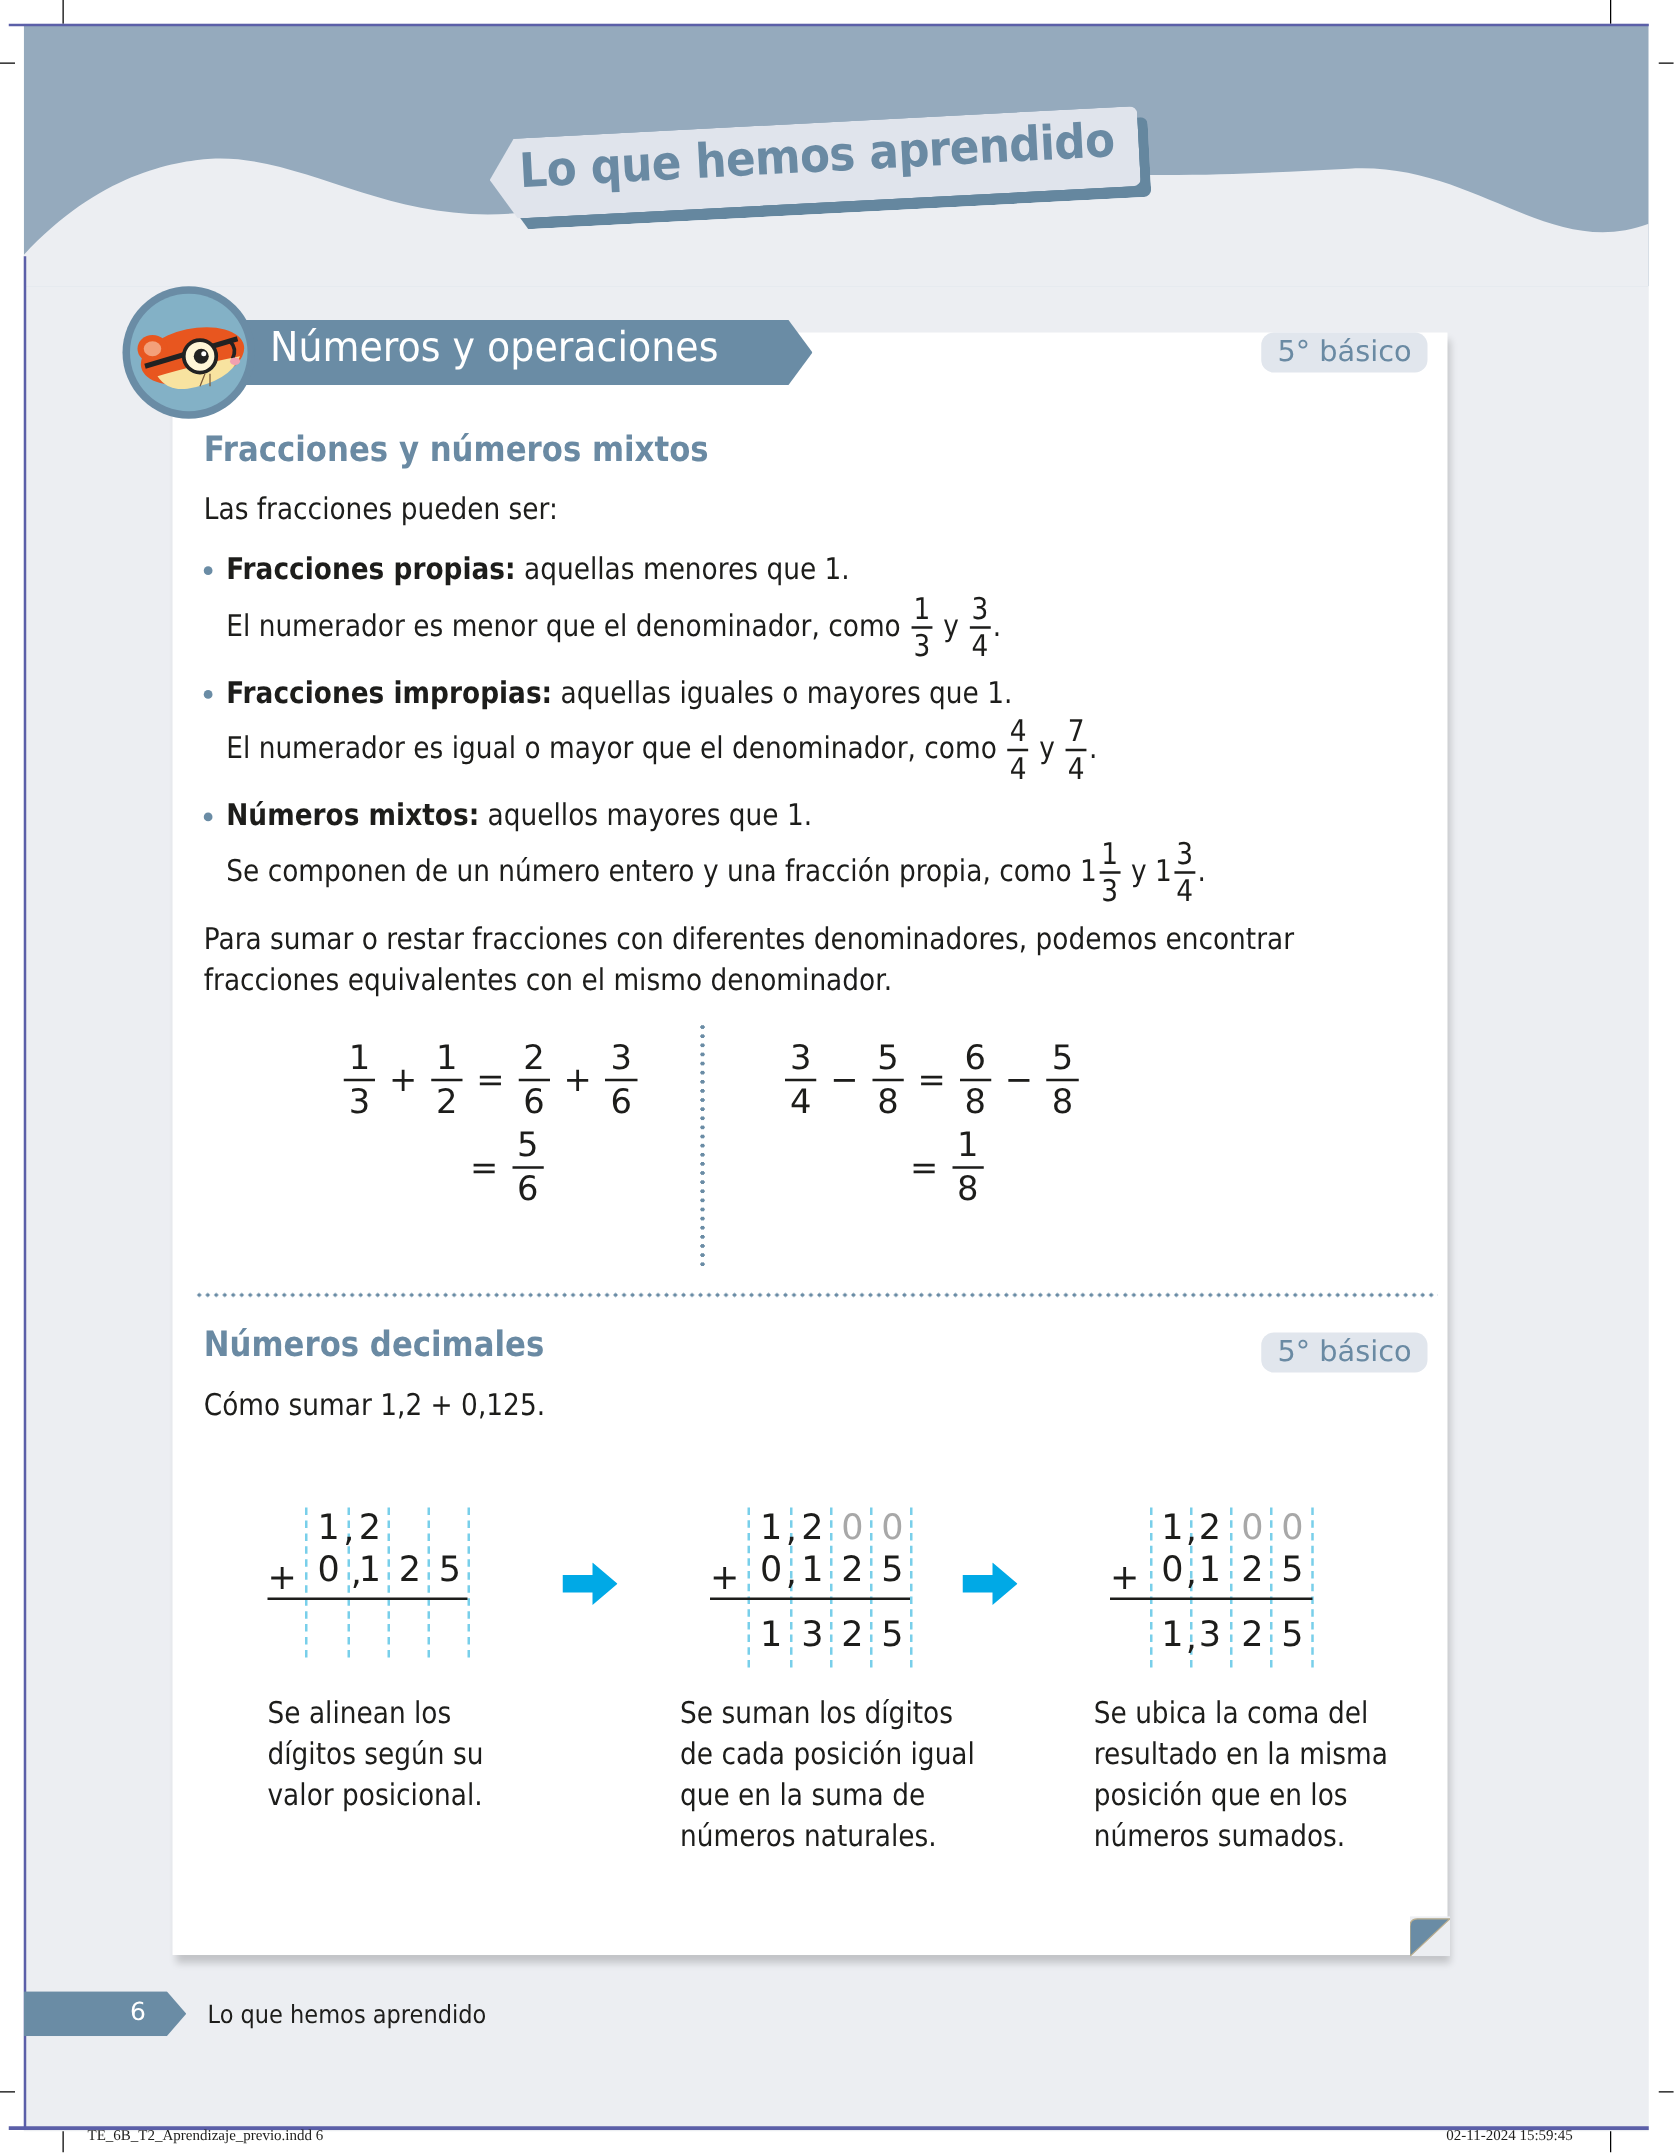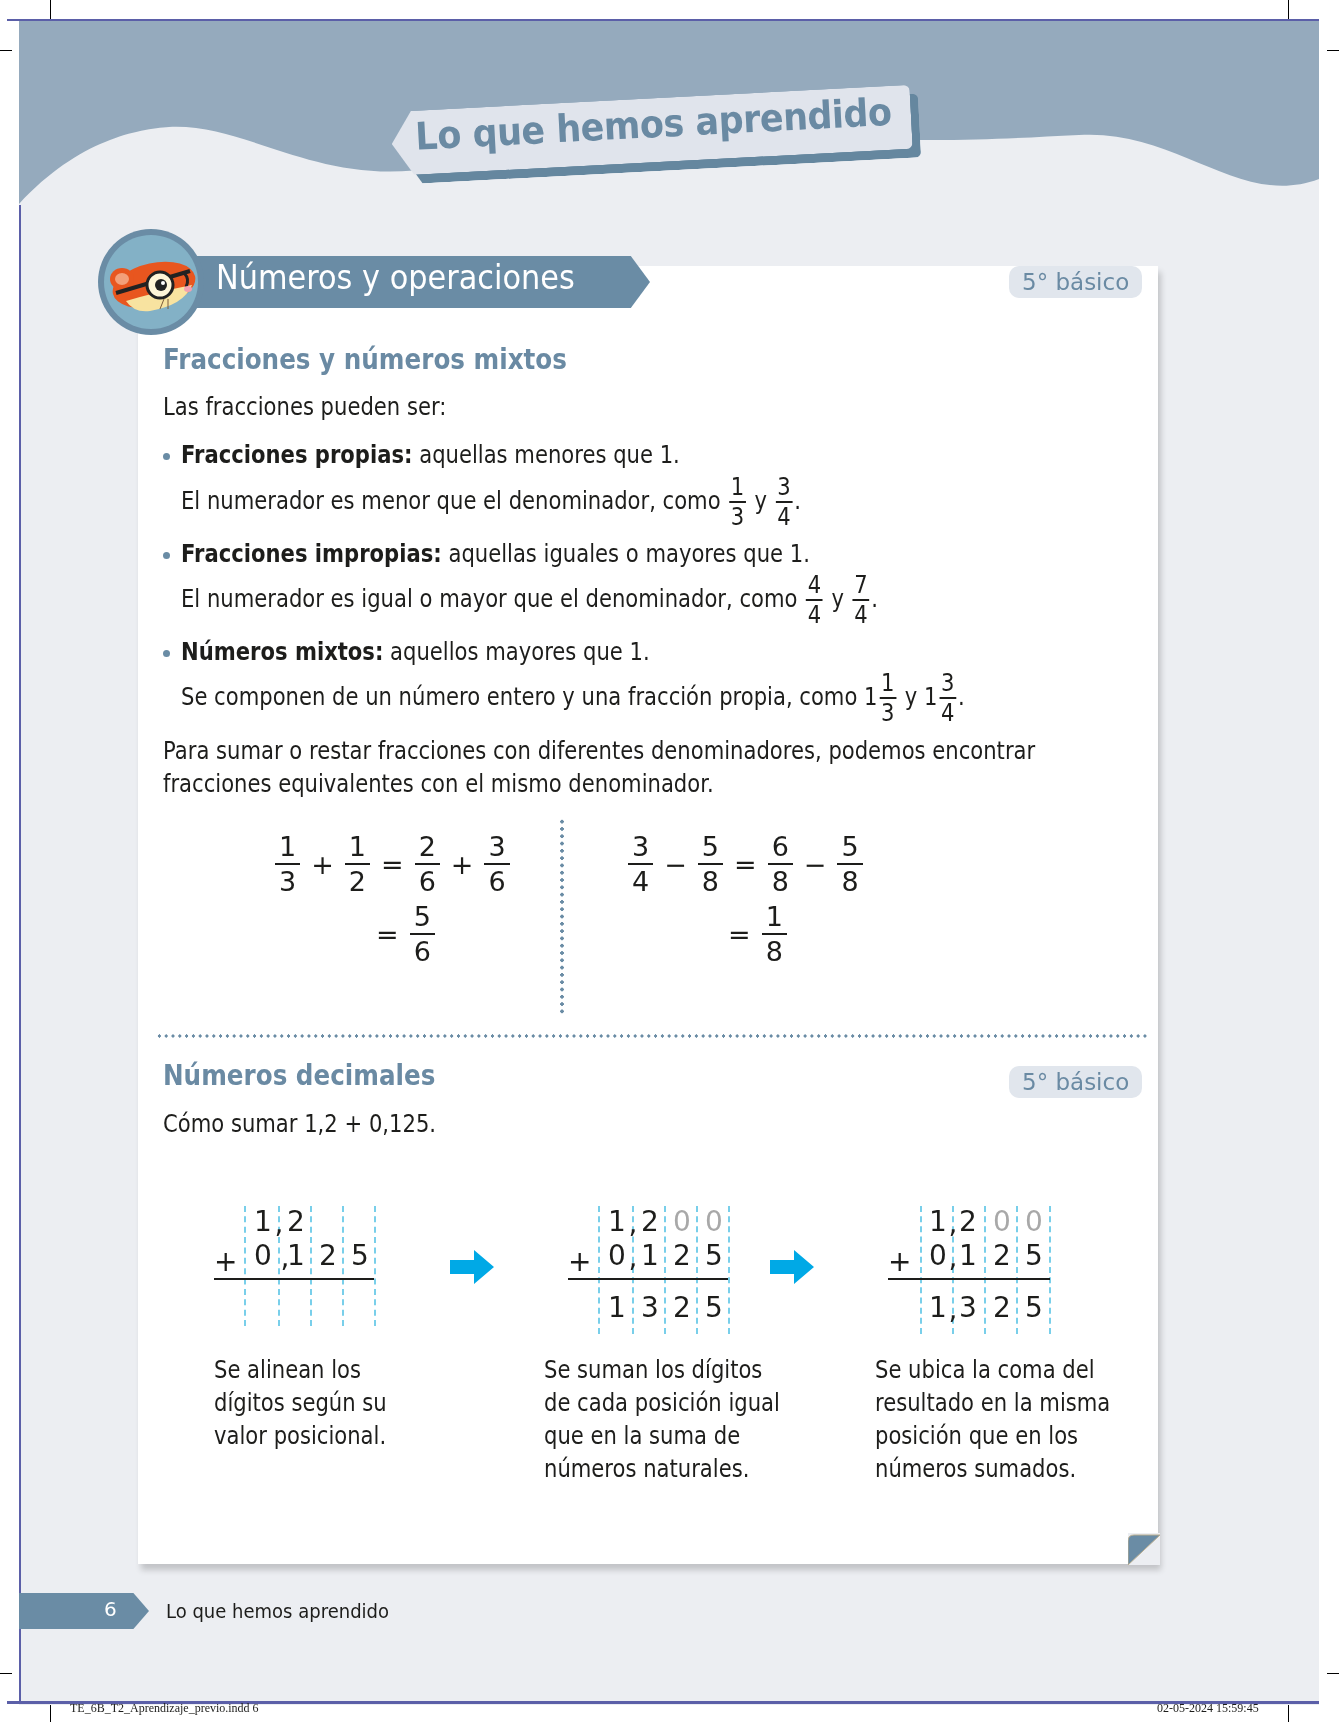--- a/index.html
+++ b/index.html
@@ -278,13 +278,13 @@
   <div>posición que en los</div>
   <div>números sumados.</div>
 </div>
 
 <div class="page-num-tab"></div>
 <div class="page-num">6</div>
 <div class="footer-title">Lo que hemos aprendido</div>
 
 <div class="page-border-bottom"></div>
 <div class="slug" style="left:70px;">TE_6B_T2_Aprendizaje_previo.indd   6</div>
-<div class="slug" style="left:1157px;">02-05-2024   15:59:45</div>
+<div class="slug" style="left:1157px;">02-11-2024   15:59:45</div>
 
 </body></html>

